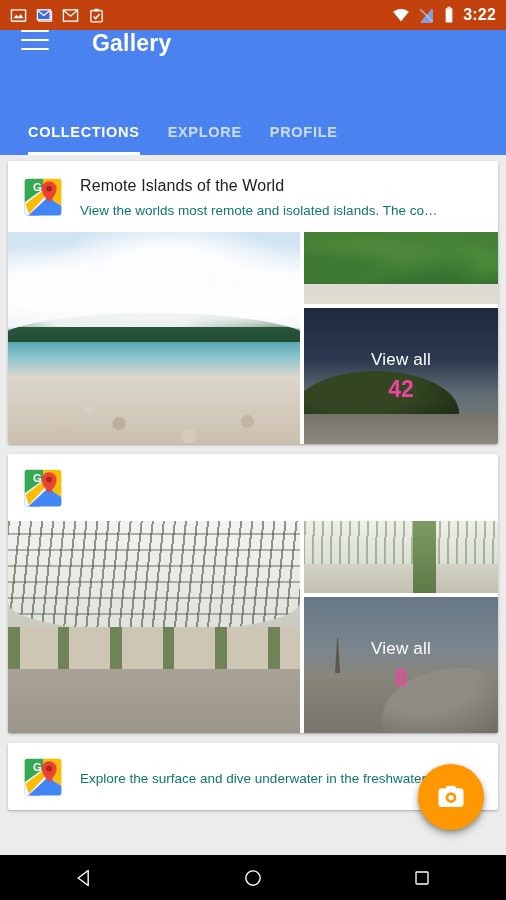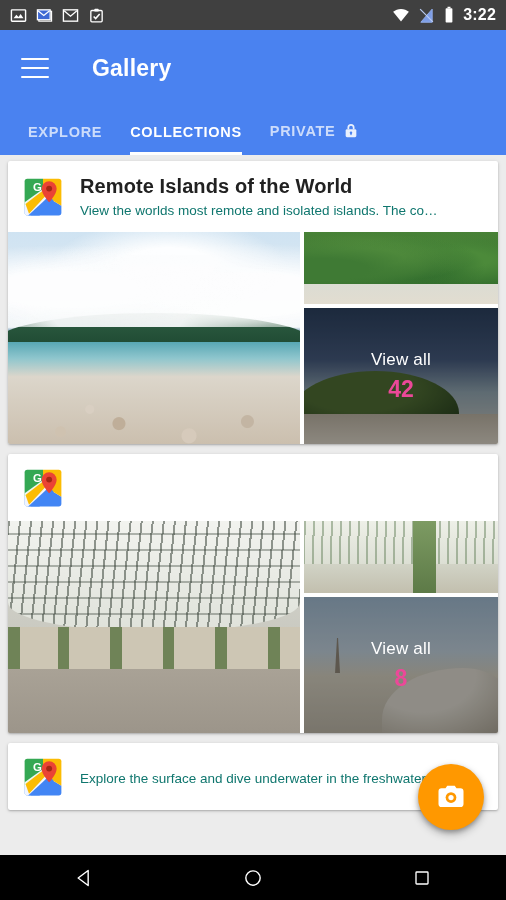--- a/index.html
+++ b/index.html
@@ -6,33 +6,33 @@
   html,body { width:506px; height:900px; }
   body {
     font-family:"Liberation Sans", sans-serif;
     background:#ececec;
     overflow:hidden;
     position:relative;
   }
 
   
   .statusbar{
-    height:30px; background:#404040; display:flex; align-items:center;
+    height:30px; background:#c2410c; display:flex; align-items:center;
     padding:0 10px; position:relative;
   }
   .sb-left{display:flex; align-items:center; gap:9px;}
   .sb-right{display:flex; align-items:center; gap:8px; margin-left:auto;}
   .sb-time{color:#fff; font-size:16px; font-weight:bold; letter-spacing:.2px;}
   .sb-ico{display:block;}
 
   
   .appbar{
     background:#4a82f0; height:125px; position:relative;
   }
-  .appbar-top{height:76px; display:flex; align-items:center; padding-left:21px;}
+  .appbar-top{height:76px; display:flex; align-items:flex-start; padding-left:21px;}
   .hamburger{width:28px; height:20px; display:flex; flex-direction:column;
              justify-content:space-between; cursor:pointer;}
   .hamburger span{display:block; height:2px; background:#fff; border-radius:1px;}
   .app-title{color:#fff; font-size:23px; font-weight:bold; margin-left:43px;
              letter-spacing:.2px;}
 
   .tabs{display:flex; align-items:flex-end; height:49px; padding-left:14px; gap:0;}
   .tab{
     color:rgba(255,255,255,.72); font-size:14.5px; font-weight:bold;
     letter-spacing:.7px; padding:0 14px 15px 14px; cursor:pointer;
@@ -54,22 +54,22 @@
 
   .card{
     background:#fff; border-radius:2px; margin-bottom:10px;
     box-shadow:0 1px 2px rgba(0,0,0,.22), 0 1px 4px rgba(0,0,0,.10);
     overflow:hidden;
   }
   .card-head{display:flex; align-items:center; padding:13px 14px 12px 14px;}
   .gmaps-ico{flex:0 0 auto; margin-right:16px;}
   .card-text{min-width:0; flex:1;}
   .card-title{
-    font-size:20px; color:#212121; line-height:24px; white-space:nowrap;
-    overflow:hidden; letter-spacing:.1px;font-weight:bold;
+    font-size:16px; color:#212121; line-height:24px; white-space:nowrap;
+    overflow:hidden; letter-spacing:.1px;
   }
   .card-sub{
     font-size:13.5px; color:#0f766e; line-height:19px; margin-top:3px;
     white-space:nowrap; overflow:hidden; text-overflow:ellipsis;
   }
 
   
   .mosaic{display:flex; height:212px; gap:4px; padding:0;}
   .mos-left{flex:0 0 292px; position:relative; overflow:hidden;}
   .mos-right{flex:1; display:flex; flex-direction:column; gap:4px;}
@@ -264,34 +264,28 @@
   <div class="appbar-top">
     <div class="hamburger">
       <span></span>
         <span></span>
         <span></span>
     </div>
     <div class="app-title">Gallery</div>
   </div>
 
   <div class="tabs">
+    <div class="tab active">
+      <span>COLLECTIONS</span>
+    </div>
     <div class="tab">
       <span>EXPLORE</span>
     </div>
-    <div class="tab active">
-      <span>COLLECTIONS</span>
-    </div>
     <div class="tab">
-      <span>PRIVATE</span>
-      <svg class="lock-ico" width="16" height="17" viewBox="0 0 24 24">
-        <rect x="4" y="10" width="16" height="12" rx="2" fill="#e9f0fd"></rect>
-        <path d="M8 10V7.5a4 4 0 018 0V10" fill="none" stroke="#e9f0fd" stroke-width="2.6"></path>
-        <circle cx="12" cy="15.5" r="1.9" fill="#4a82f0"></circle>
-        <rect x="11.1" y="15.5" width="1.8" height="3.4" fill="#4a82f0"></rect>
-      </svg>
+      <span>PROFILE</span>
     </div>
   </div>
 </div>
 
 <div class="content">
 
   <div class="card">
     <div class="card-head">
       <svg class="gmaps-ico" width="42" height="42" viewBox="0 0 48 48">
         <rect x="3" y="3" width="42" height="42" rx="3" fill="#fff"></rect>

